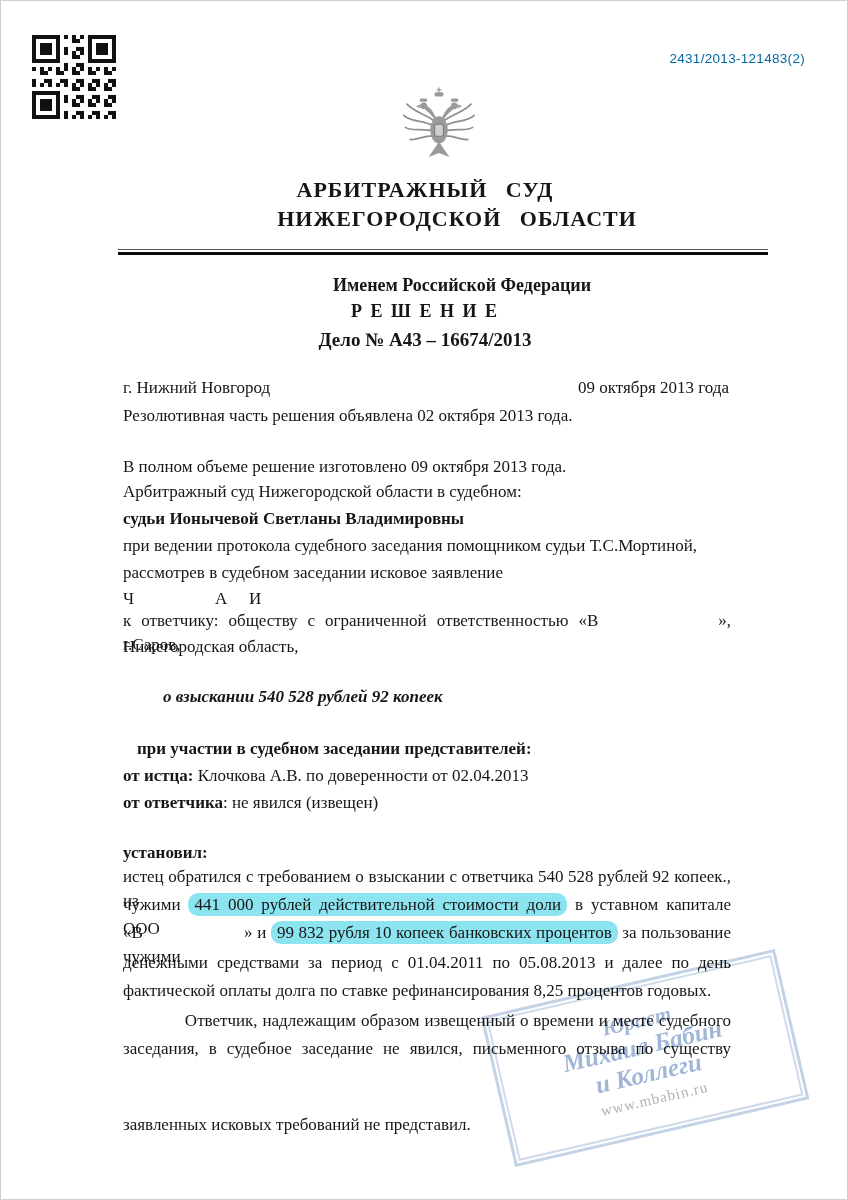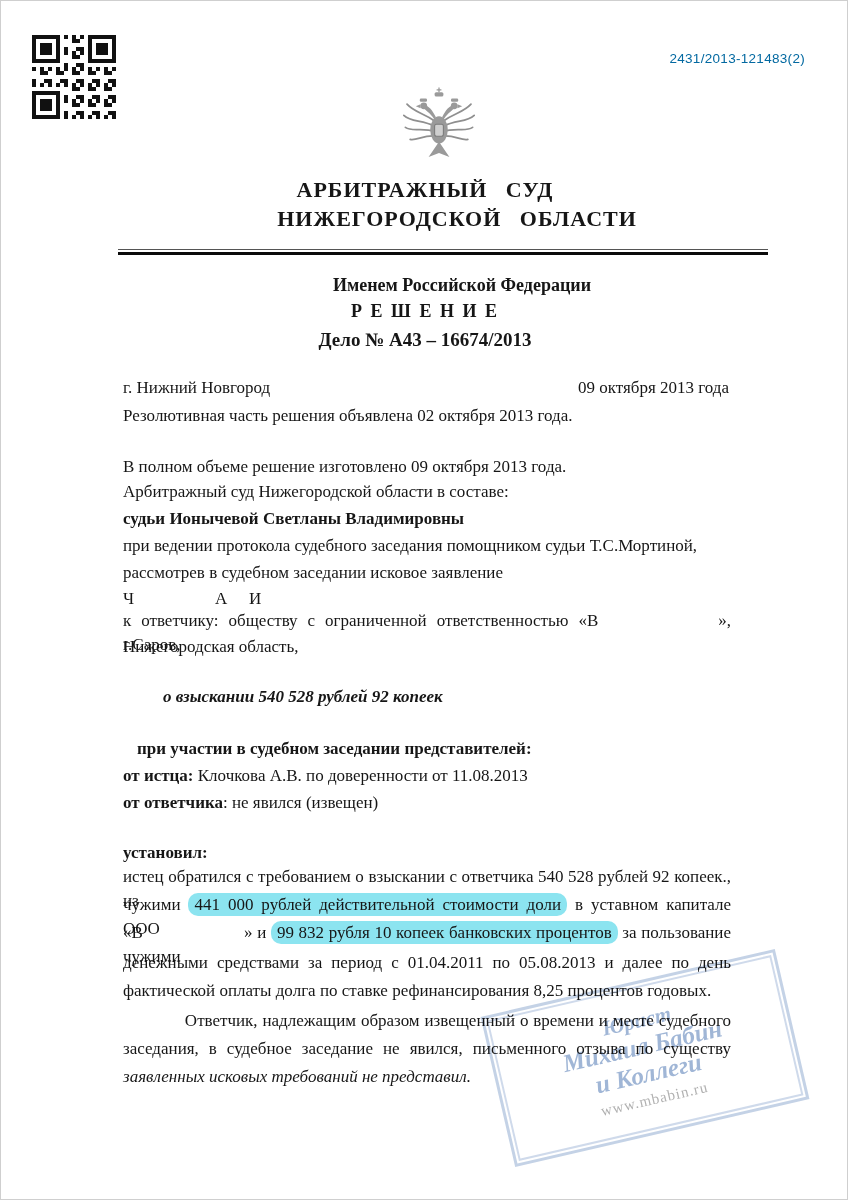--- a/index.html
+++ b/index.html
@@ -287,42 +287,42 @@
 
   <div class="t c inname">Именем Российской Федерации</div>
   <div class="t c decision">Р Е Ш Е Н И Е</div>
   <div class="t c caseno">Дело № А43 – 16674/2013</div>
 
   <div class="t" style="left:122px;top:375px;">г. Нижний Новгород</div>
   <div class="t" style="right:118px;top:375px;">09 октября 2013 года</div>
   <div class="t bl" style="top:403px;">Резолютивная часть решения объявлена 02 октября 2013 года.</div>
   <div class="t bl" style="top:430px;margin-top:24px;">В полном объеме решение изготовлено 09 октября 2013 года.</div>
 
-  <div class="t bl" style="top:479px;">Арбитражный суд Нижегородской области в составе:</div>
+  <div class="t bl" style="top:479px;">Арбитражный суд Нижегородской области в судебном:</div>
   <div class="t bl" style="top:533px;">при ведении протокола судебного заседания помощником судьи Т.С.Мортиной,</div>
   <div class="t bl b" style="top:506px;">судьи Ионычевой Светланы Владимировны</div>
   <div class="t bl" style="top:560px;">рассмотрев в судебном заседании исковое заявление</div>
 
   <div class="t" style="left:122px;top:586px;">Ч</div>
   <div class="t" style="left:214px;top:586px;">А</div>
   <div class="t" style="left:248px;top:586px;">И</div>
 
   <div class="t bl just" style="top:608px;">
     <span>к ответчику: обществу с ограниченной ответственностью «В</span>
     <span class="gap100"></span>
     <span>», г.Саров,</span>
   </div>
   <div class="t bl" style="top:634px;">Нижегородская область,</div>
 
   <div class="t bl bi" style="top:684px;margin-left:40px;">о взыскании 540 528 рублей 92 копеек</div>
 
   <div class="t bl b" style="top:736px;margin-left:14px;">при участии в судебном заседании представителей:</div>
   <div class="t bl" style="top:763px;">
     <span class="b">от истца:</span>
-    <span>Клочкова А.В. по доверенности от 11.08.2013</span>
+    <span>Клочкова А.В. по доверенности от 02.04.2013</span>
   </div>
   <div class="t bl" style="top:790px;">
     <span class="b">от ответчика</span><span>: не явился (извещен)</span>
   </div>
 
   <div class="t bl b" style="top:840px;">установил:</div>
 
   <div class="t bl just" style="top:864px;">истец обратился с требованием о взыскании с ответчика 540 528 рублей 92 копеек., из</div>
 
   <div class="t bl just" style="top:892px;">
@@ -340,21 +340,21 @@
   </div>
 
   <div class="t bl just" style="top:950px;">денежными средствами за период с 01.04.2011 по 05.08.2013 и далее по день</div>
   <div class="t bl" style="top:978px;">фактической оплаты долга по ставке рефинансирования 8,25 процентов годовых.</div>
 
   <div class="t bl just" style="top:1008px;">
     <span class="ind"></span>
     <span>Ответчик, надлежащим образом извещенный о времени и месте судебного</span>
   </div>
   <div class="t bl just" style="top:1036px;">заседания, в судебное заседание не явился, письменного отзыва по существу</div>
-  <div class="t bl" style="top:1064px;font-style:italic;">заявленных исковых требований не представил.</div>
+  <div class="t bl" style="top:1112px;">заявленных исковых требований не представил.</div>
 
   <div class="stamp">
     <div class="stamp-box"></div>
     <div class="stamp-inner">
       <div class="s1">Юрист</div>
       <div class="s2">Михаил Бабин</div>
       <div class="s3">и Коллеги</div>
       <div class="surl">www.mbabin.ru</div>
     </div>
   </div>

